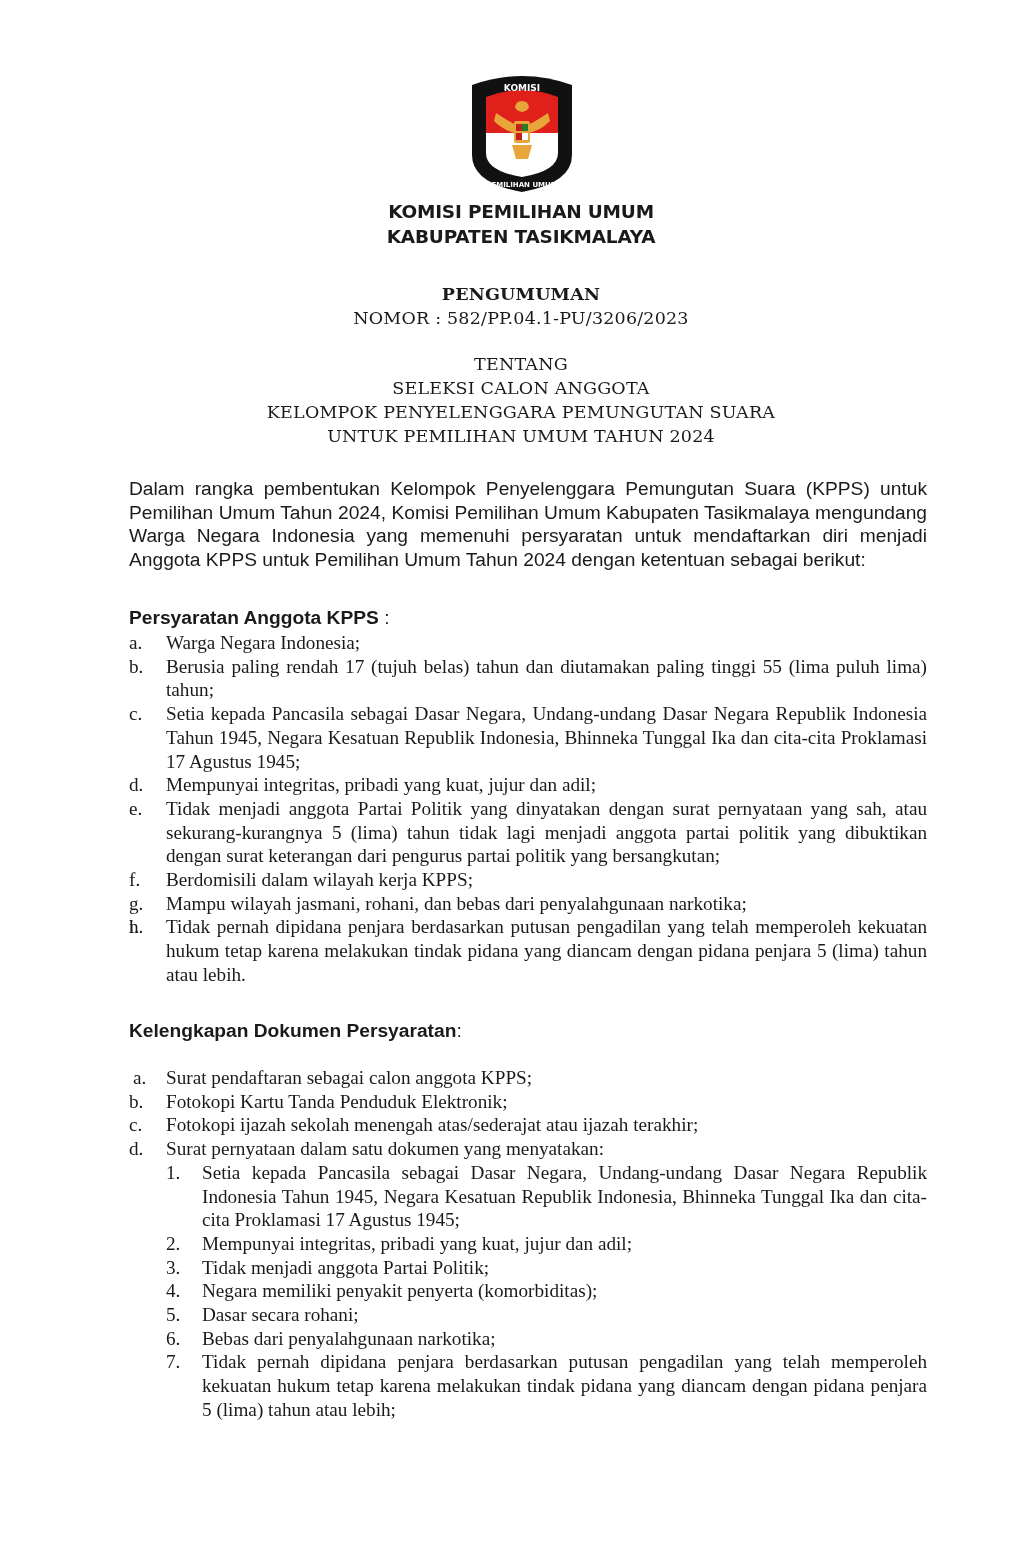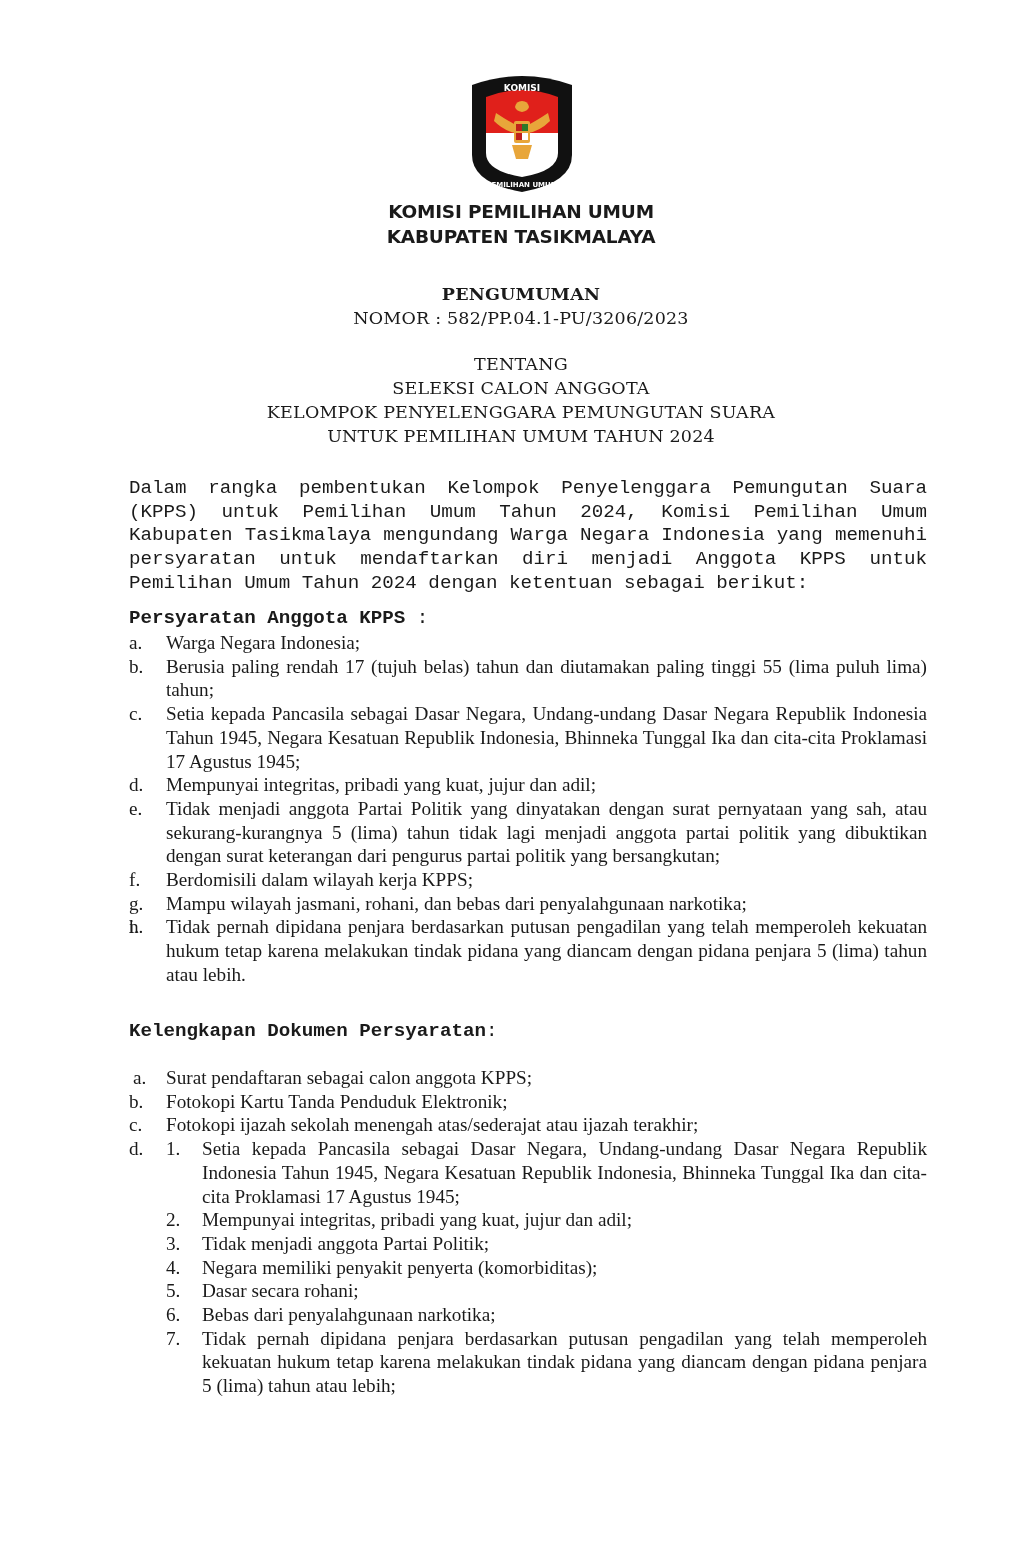--- a/index.html
+++ b/index.html
@@ -10,23 +10,23 @@
          font-family:"DejaVu Sans", sans-serif; font-weight:bold; font-size:18.5px;
          letter-spacing:-0.2px; }
   .org1 { top:201px; }
   .org2 { top:226px; }
   .center { position:absolute; left:0; width:1042px; text-align:center;
             font-family:"DejaVu Serif", serif; font-size:17.5px; letter-spacing:0.2px; }
   .ann-title { top:284px; font-weight:bold; }
   .ann-nomor { top:308px; }
   .t1 { top:354px; } .t2 { top:378px; } .t3 { top:402px; } .t4 { top:426px; }
   .body { position:absolute; left:129px; width:798px;
-          font-family:Liberation Mono, monospace; font-size:19.2px; line-height:23.7px; }
+          font-family:Liberation Sans, sans-serif; font-size:19.2px; line-height:23.7px; }
   .para { top:477px; text-align:justify; }
-  .heading { position:absolute; left:129px; font-family:Liberation Mono, monospace;
+  .heading { position:absolute; left:129px; font-family:Liberation Sans, sans-serif;
              font-size:19.2px; }
   .heading b { font-weight:bold; }
   .h1 { top:607px; }
   .h2 { top:1020px; }
   ol.list { position:absolute; left:129px; width:798px; margin:0; padding:0; list-style:none;
             font-family:"Liberation Serif", serif; font-size:19.2px; line-height:23.7px; }
   ol.list > li { position:relative; padding-left:37px; text-align:justify; }
   ol.list > li .mk { position:absolute; left:0; top:0; }
   .l1 { top:631px; }
   .l2 { top:1066px; }
@@ -82,21 +82,21 @@
   <li><span class="mk">h.</span></li>
   <li><span class="mk">i.</span><span>Tidak pernah dipidana penjara berdasarkan putusan pengadilan yang telah memperoleh kekuatan hukum tetap karena melakukan tindak pidana yang diancam dengan pidana penjara 5 (lima) tahun atau lebih.</span></li>
 </ol>
 
 <div class="heading h2"><b>Kelengkapan Dokumen Persyaratan</b><span>:</span></div>
 
 <ol class="list l2">
   <li><span class="mk">a.</span><span>Surat pendaftaran sebagai calon anggota KPPS;</span></li>
   <li><span class="mk">b.</span><span>Fotokopi Kartu Tanda Penduduk Elektronik;</span></li>
   <li><span class="mk">c.</span><span>Fotokopi ijazah sekolah menengah atas/sederajat atau ijazah terakhir;</span></li>
-  <li><span class="mk">d.</span>
+  <li><span class="mk">d.</span><span>Surat pernyataan dalam satu dokumen yang menyatakan:</span>
     <ol class="sub">
       <li><span class="mk">1.</span><span>Setia kepada Pancasila sebagai Dasar Negara, Undang-undang Dasar Negara Republik Indonesia Tahun 1945, Negara Kesatuan Republik Indonesia, Bhinneka Tunggal Ika dan cita-cita Proklamasi 17 Agustus 1945;</span></li>
       <li><span class="mk">2.</span><span>Mempunyai integritas, pribadi yang kuat, jujur dan adil;</span></li>
       <li><span class="mk">3.</span><span>Tidak menjadi anggota Partai Politik;</span></li>
       <li><span class="mk">4.</span><span>Negara memiliki penyakit penyerta (komorbiditas);</span></li>
       <li><span class="mk">5.</span><span>Dasar secara rohani;</span></li>
       <li><span class="mk">6.</span><span>Bebas dari penyalahgunaan narkotika;</span></li>
       <li><span class="mk">7.</span><span>Tidak pernah dipidana penjara berdasarkan putusan pengadilan yang telah memperoleh kekuatan hukum tetap karena melakukan tindak pidana yang diancam dengan pidana penjara 5 (lima) tahun atau lebih;</span></li>
     </ol>
   </li>

